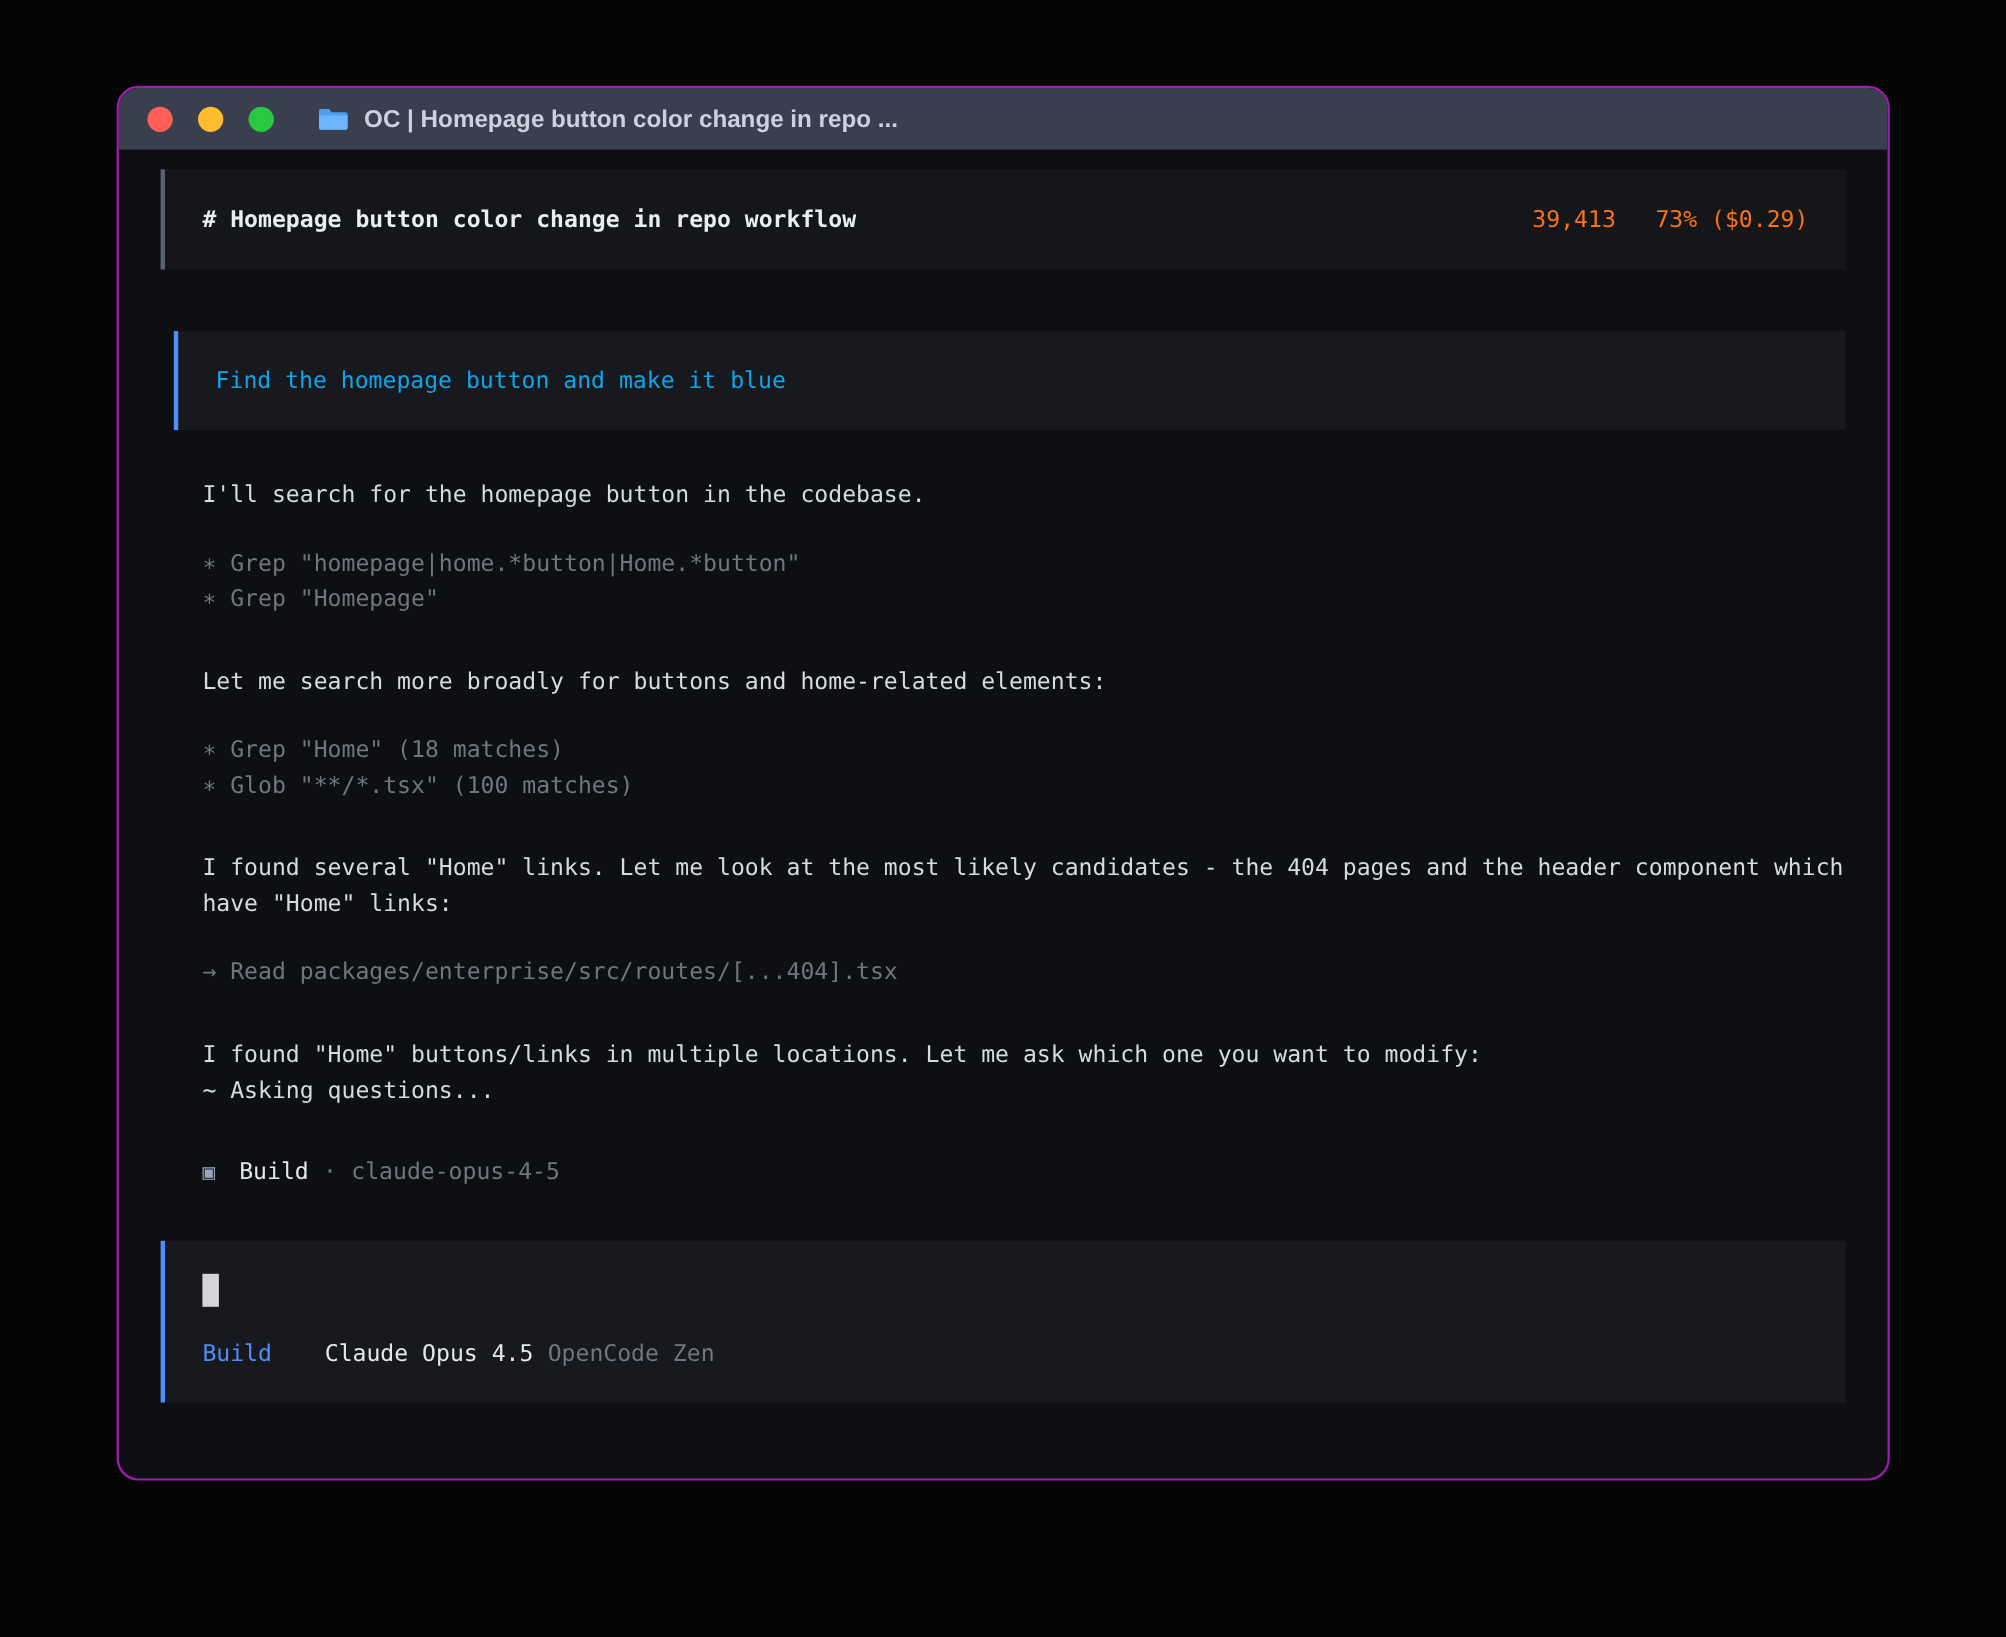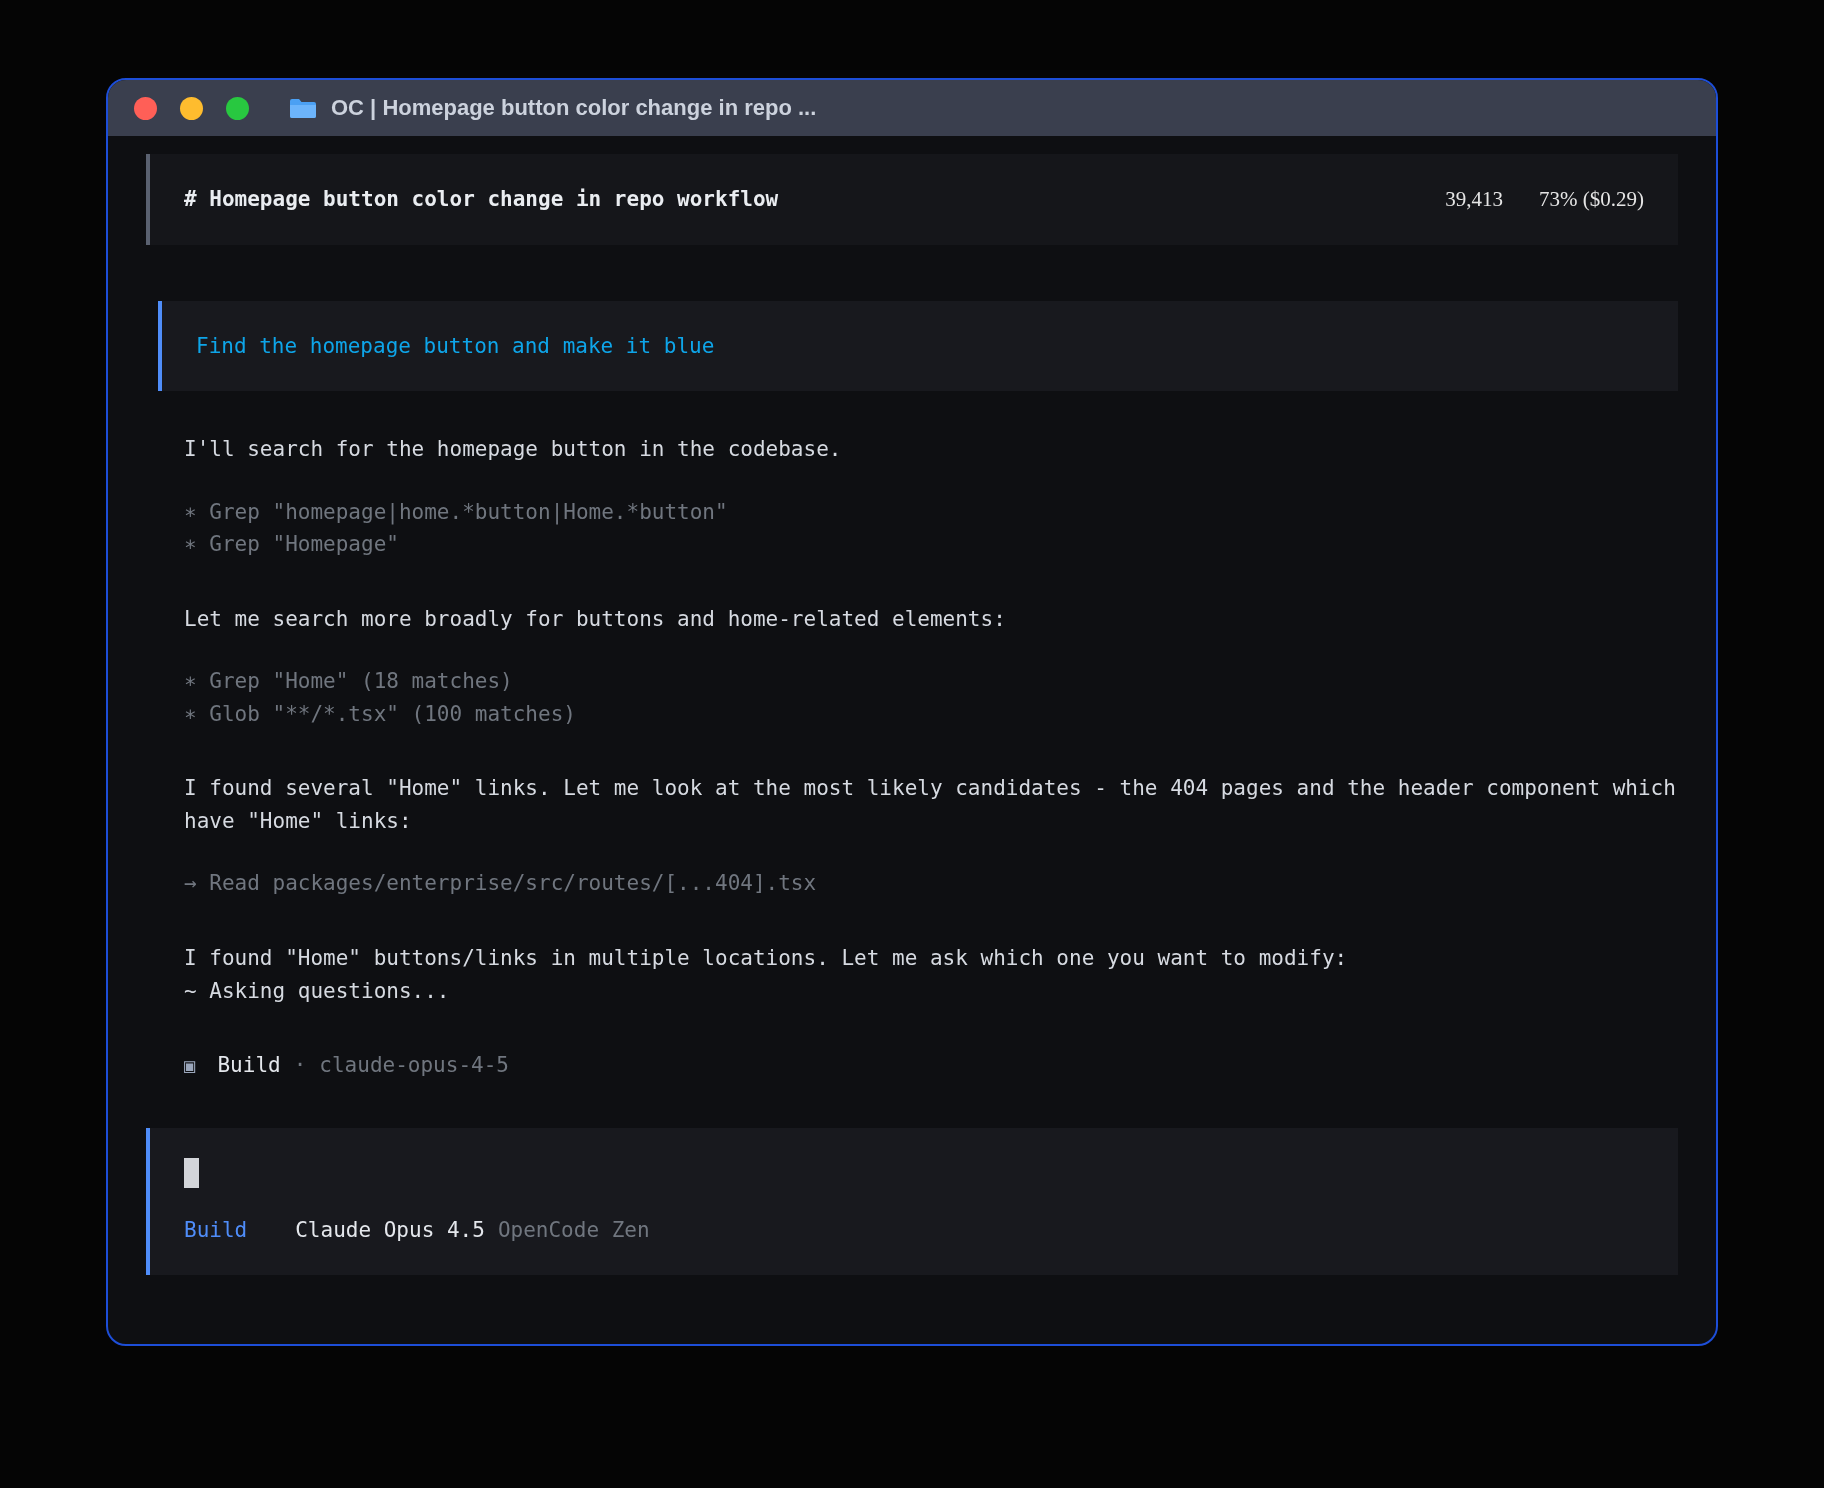--- a/index.html
+++ b/index.html
@@ -9,21 +9,21 @@
     height: 1488px;
     background: #050505;
     font-family: "DejaVu Sans Mono", monospace;
   }
   .window {
     position: relative;
     margin: 78px auto 0 auto;
     width: 1612px;
     height: 1268px;
     background: #0e0f12;
-    border: 2px solid #1d4ed8;
+    border: 2px solid #a21caf;
     border-radius: 20px;
     overflow: hidden;
     display: flex;
     flex-direction: column;
   }
   
   .titlebar {
     height: 56px;
     flex-shrink: 0;
     background: #3a3f4e;
@@ -69,21 +69,21 @@
     padding: 29px 34px;
   }
   .header-block {
     margin-top: 18px;
     background: #15161a;
     display: flex;
     justify-content: space-between;
     align-items: baseline;
   }
   .header-title { font-weight: bold; color: #eaedf1; white-space: pre; }
-  .header-stats { color: #e5e5e5; display: flex; gap: 36px; white-space: pre; font-family: Liberation Serif, serif; }
+  .header-stats { color: #f97316; display: flex; gap: 36px; white-space: pre; }
   .user-block {
     margin-top: 56px;
     background: #18191e;
     border-left-color: #4f8df9;
     color: #0ea5e9;
     margin-left: 12px;
   }
   .transcript { padding-left: 38px; }
   .msg { margin-top: 42px; color: #d6dae1; }
   .tools { margin-top: 30px; color: #70767f; }

